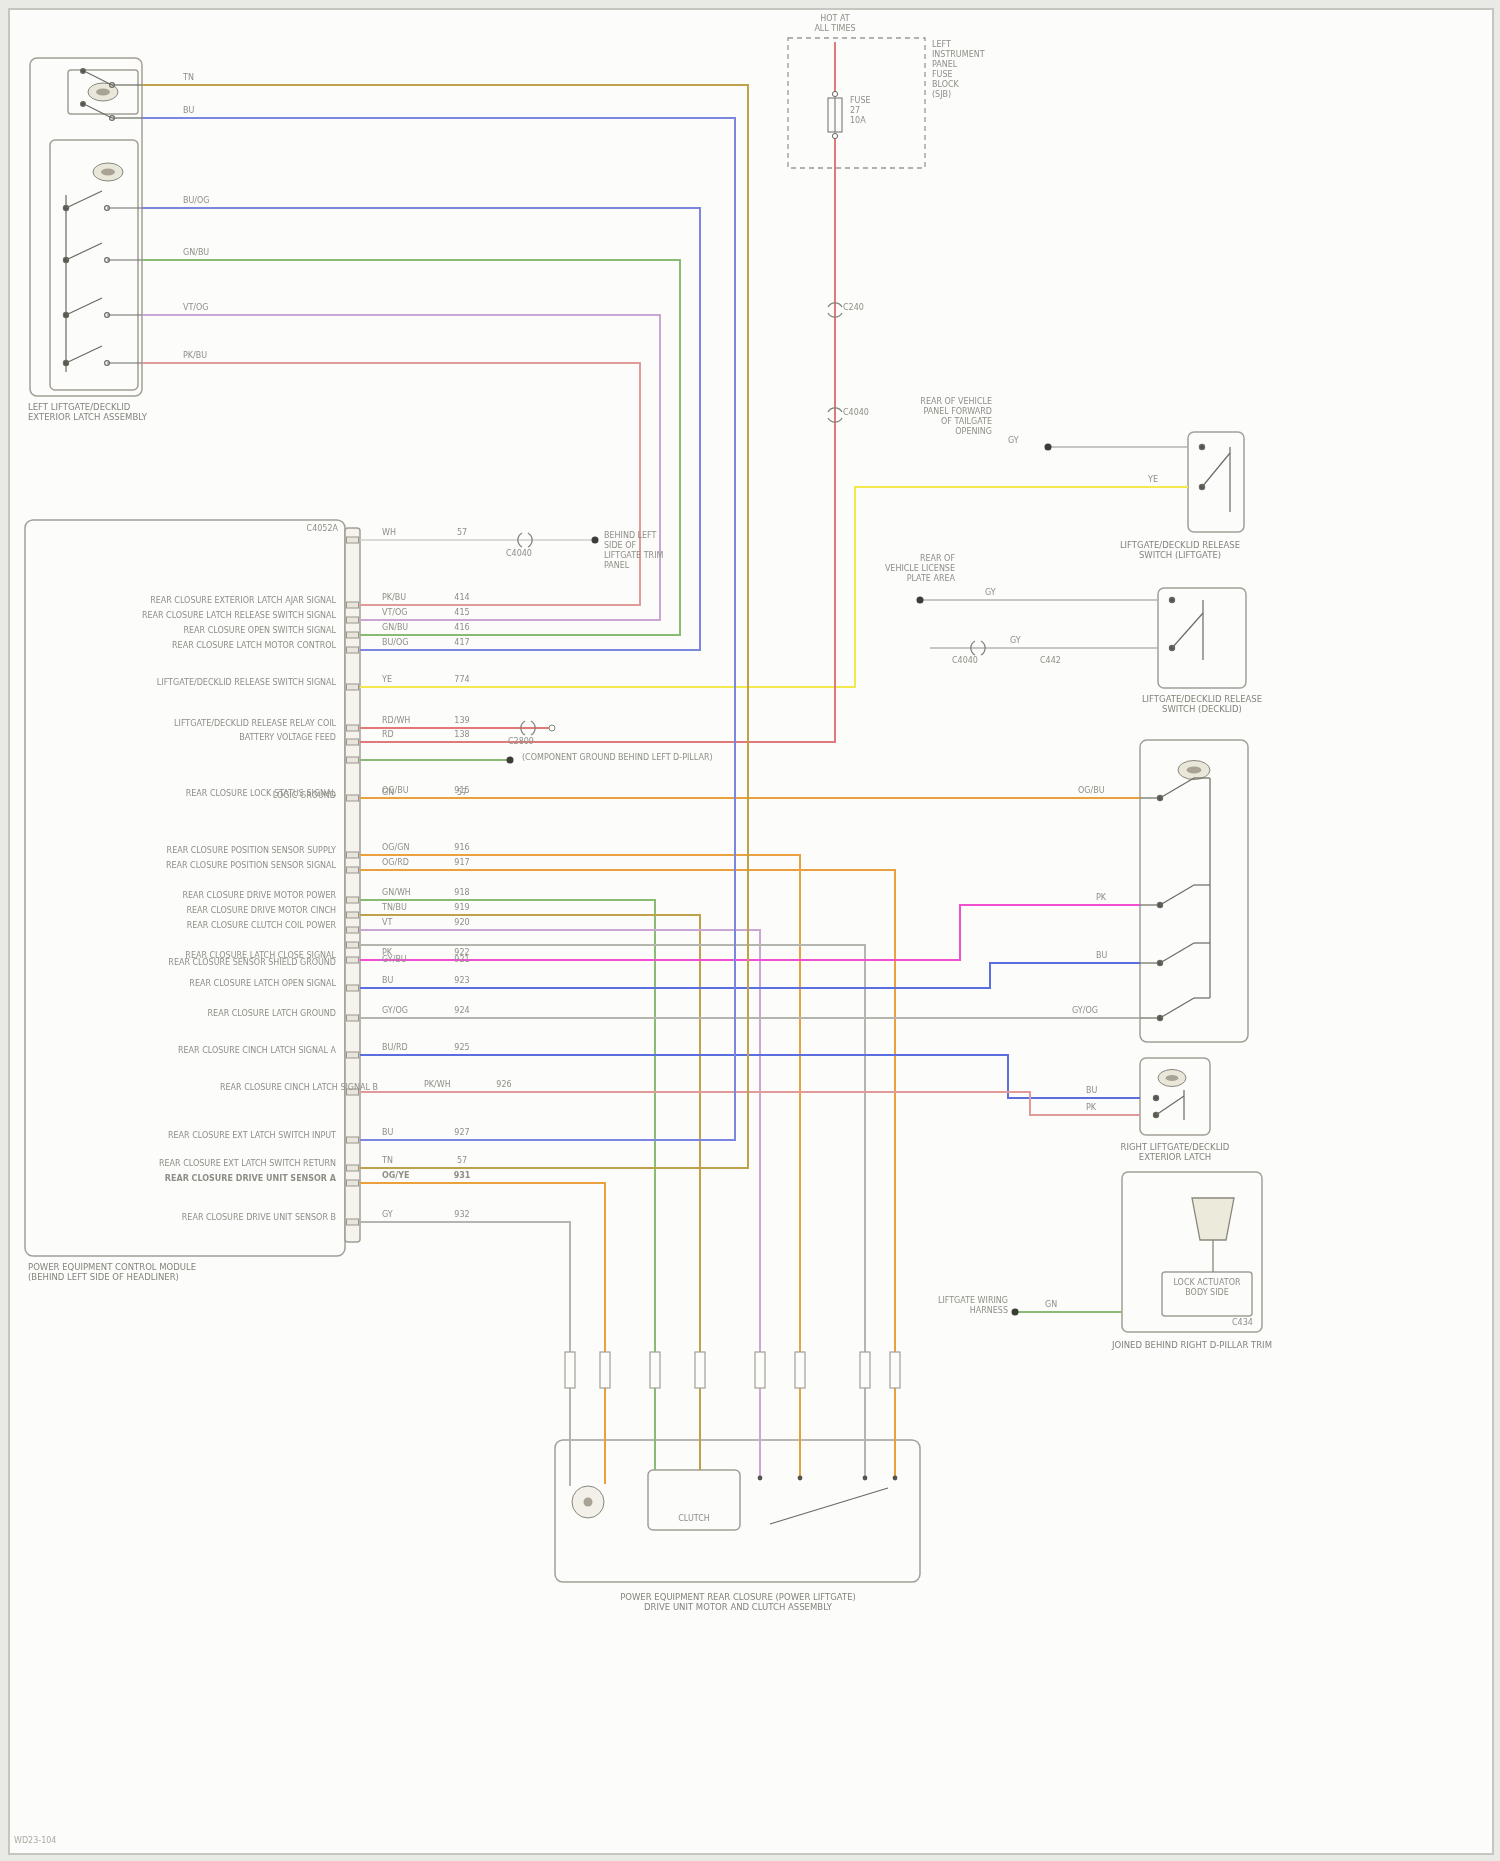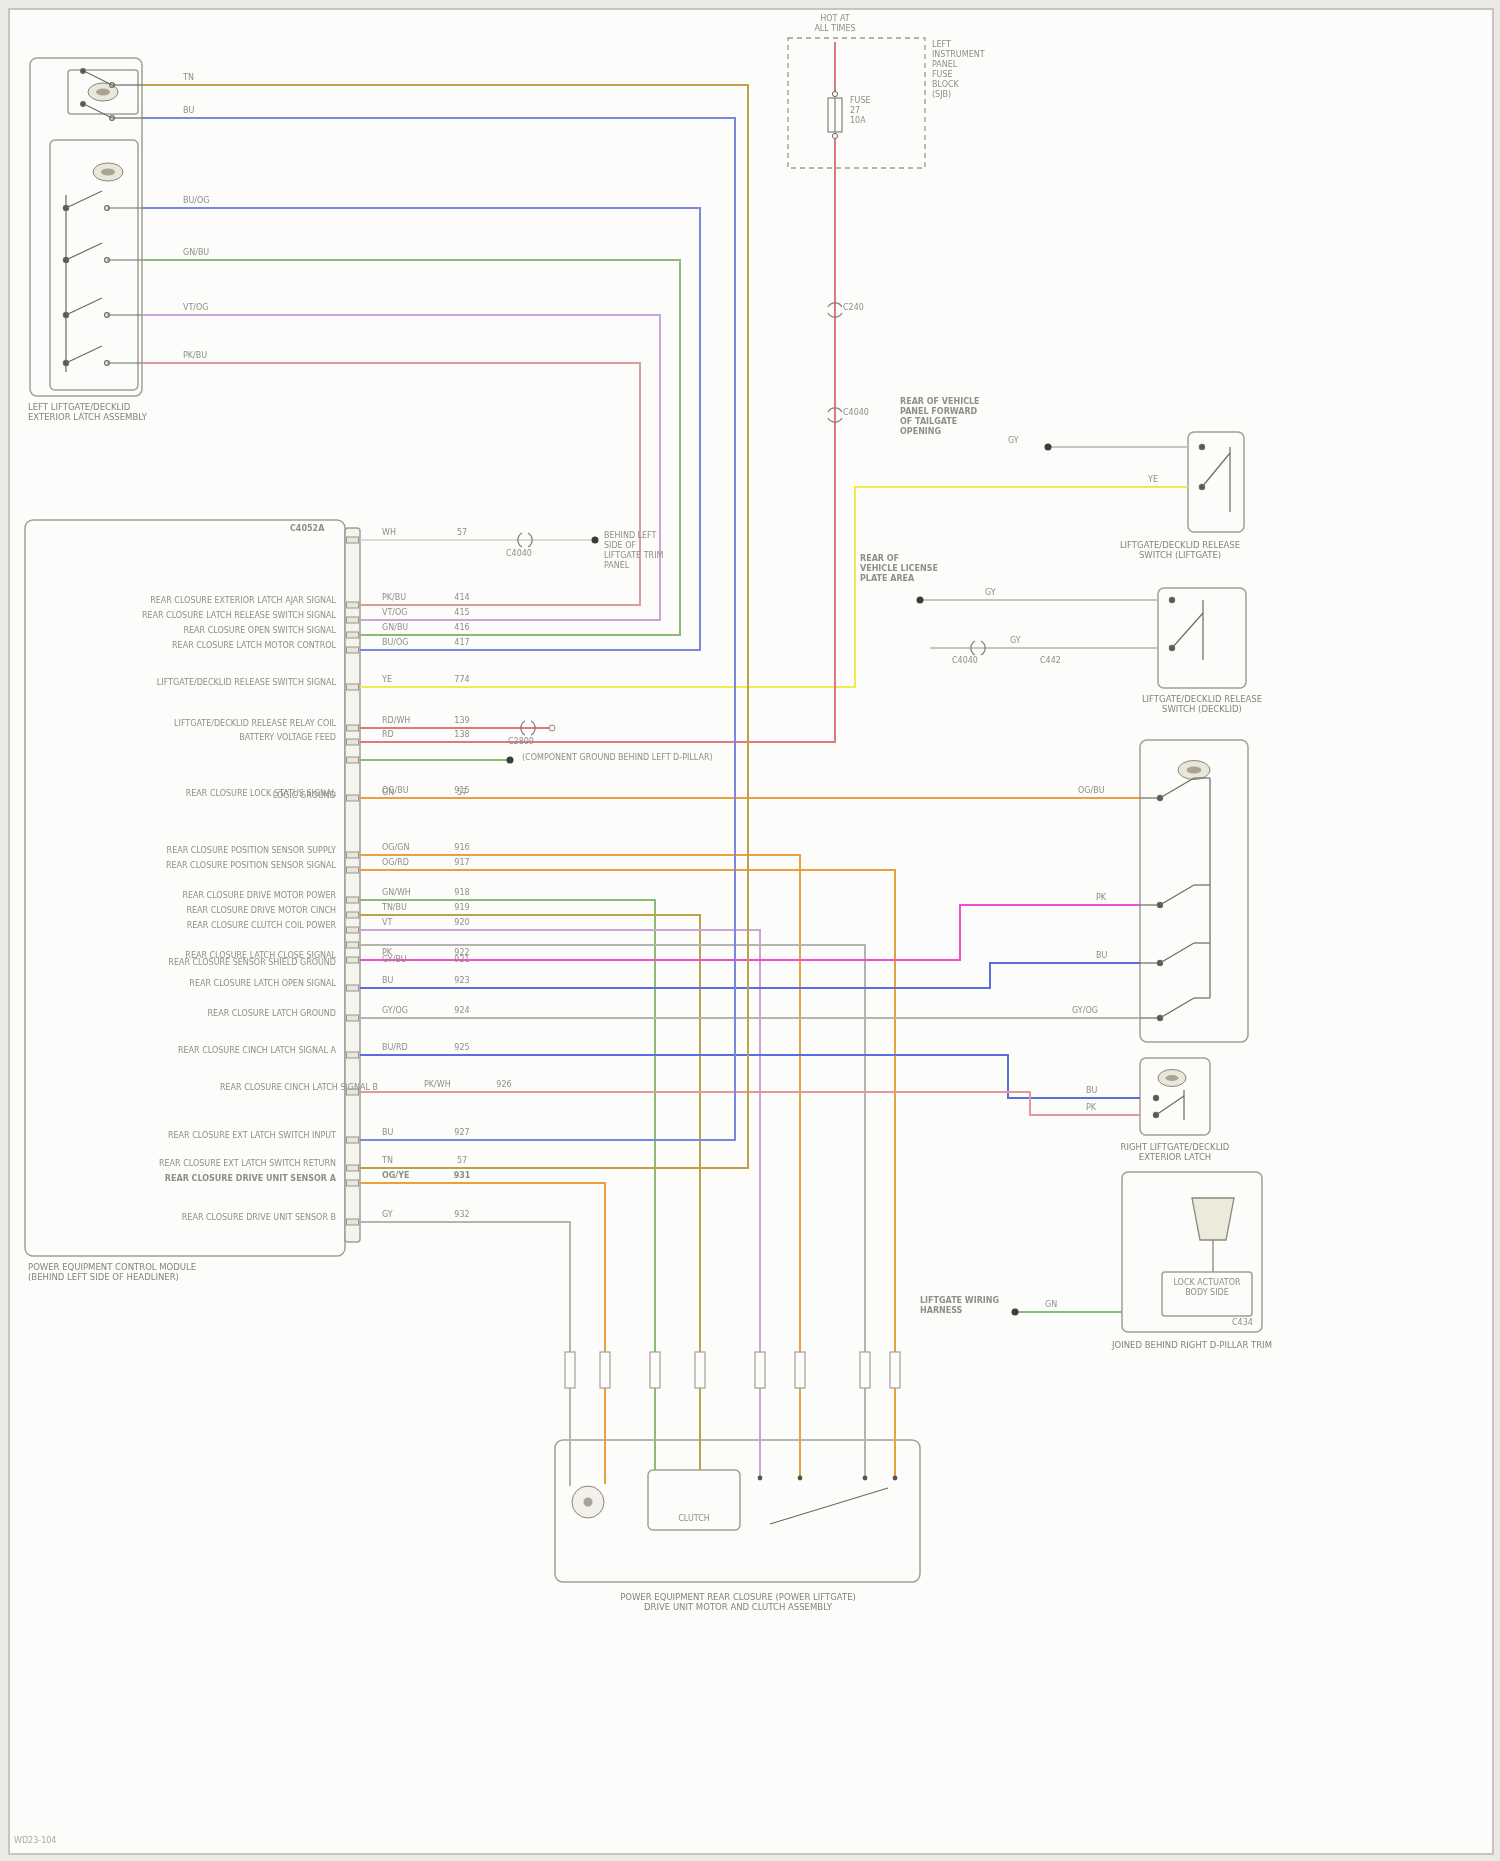--- a/index.html
+++ b/index.html
@@ -4,21 +4,21 @@
 <style>
   html,body{margin:0;padding:0;background:#e9e9e6;}
   #stage{position:relative;width:1500px;height:1861px;background:#e9e9e6;overflow:hidden;
          font-family:"DejaVu Sans",sans-serif;}
   #sheet{position:absolute;left:8px;top:8px;width:1482px;height:1843px;background:#fcfcfa;
          border:2px solid #c6c6c0;}
   svg{position:absolute;left:0;top:0;}
   .lbl{position:absolute;font:8px/10px "DejaVu Sans",sans-serif;color:#8f8f88;white-space:nowrap;}
   .cap{font-size:8.5px;color:#84847d;}
   .ctr{text-align:center;white-space:normal;}
-  .rgt{text-align:left;white-space:normal;font-weight:bold;}
+  .rgt{text-align:right;white-space:normal;}
   .block div{line-height:10px;}
   .mrow{position:absolute;left:0;width:100%;height:12px;}
   .ml{position:absolute;left:36px;width:300px;text-align:right;top:3px;}
   .mc{position:absolute;left:382px;width:52px;text-align:left;top:0;}
   .mn{position:absolute;left:444px;width:36px;text-align:center;top:0;}
   .tlw{position:absolute;left:183px;height:10px;}
 </style>
 </head>
 <body>
 

